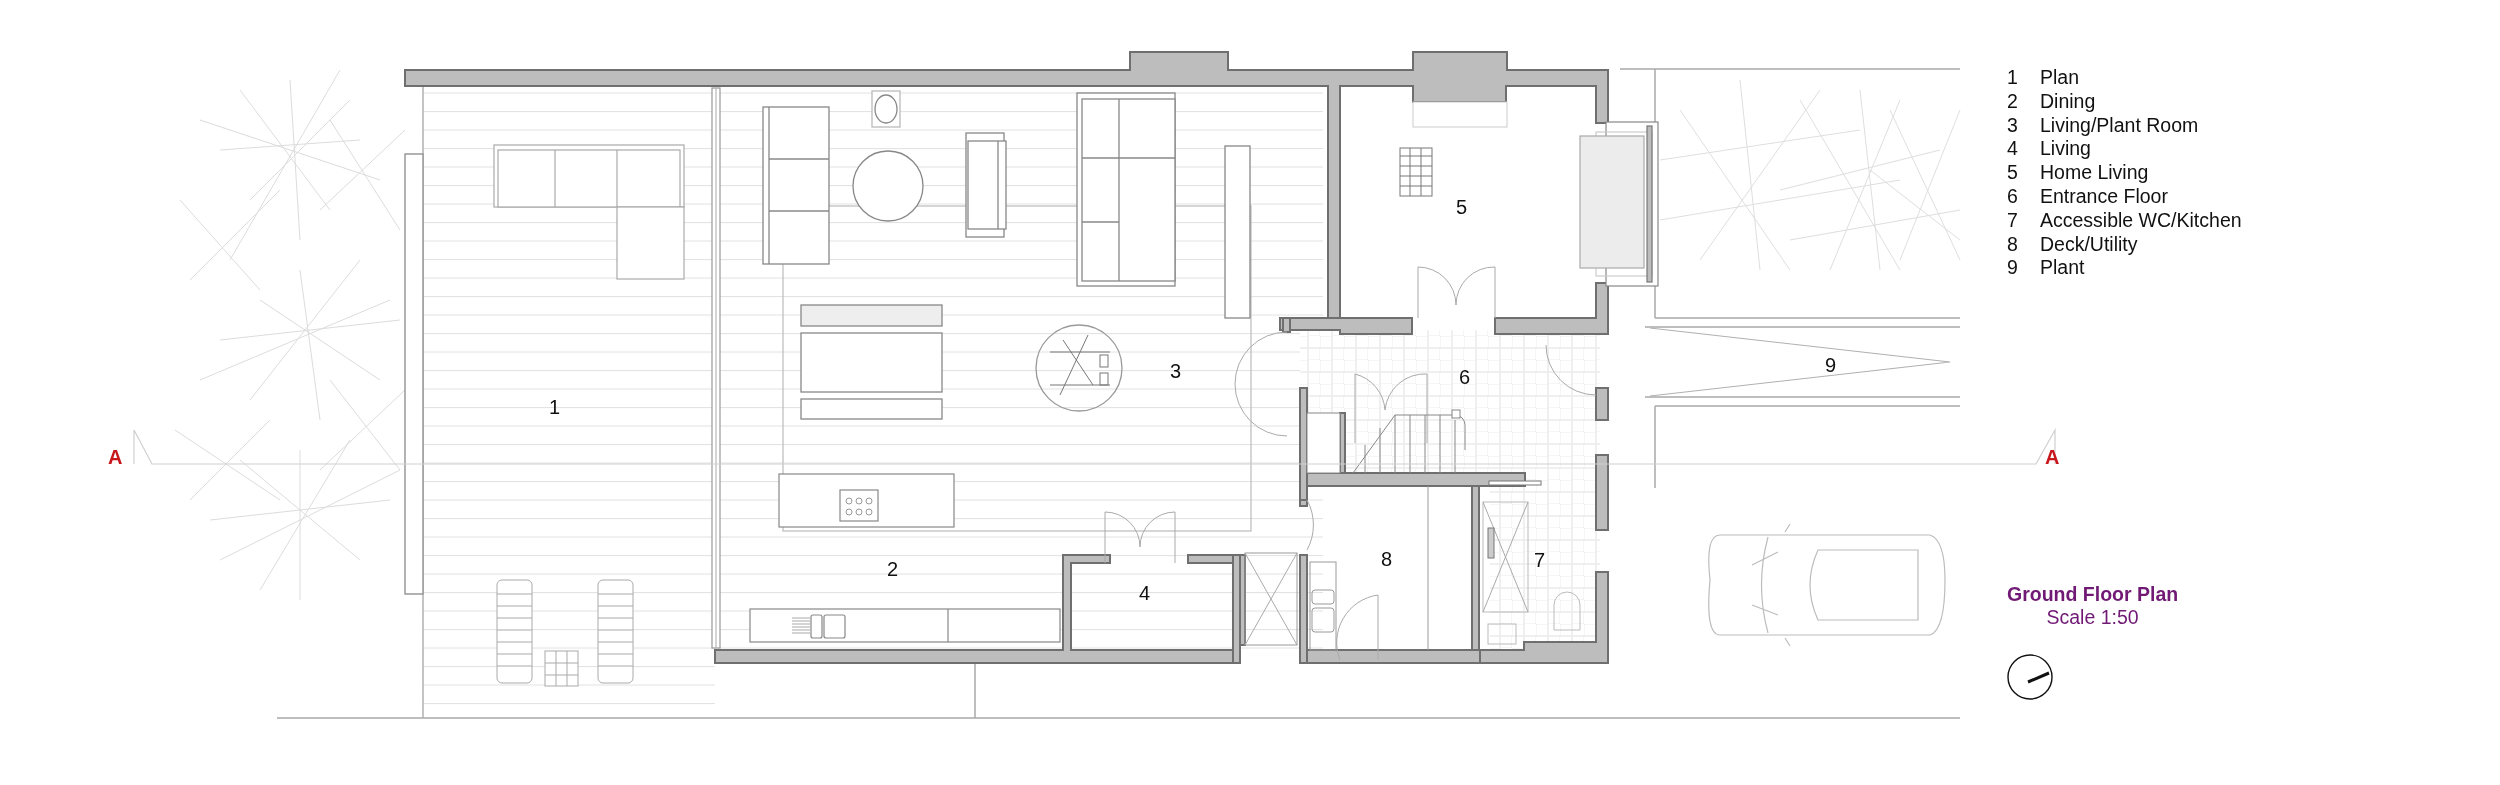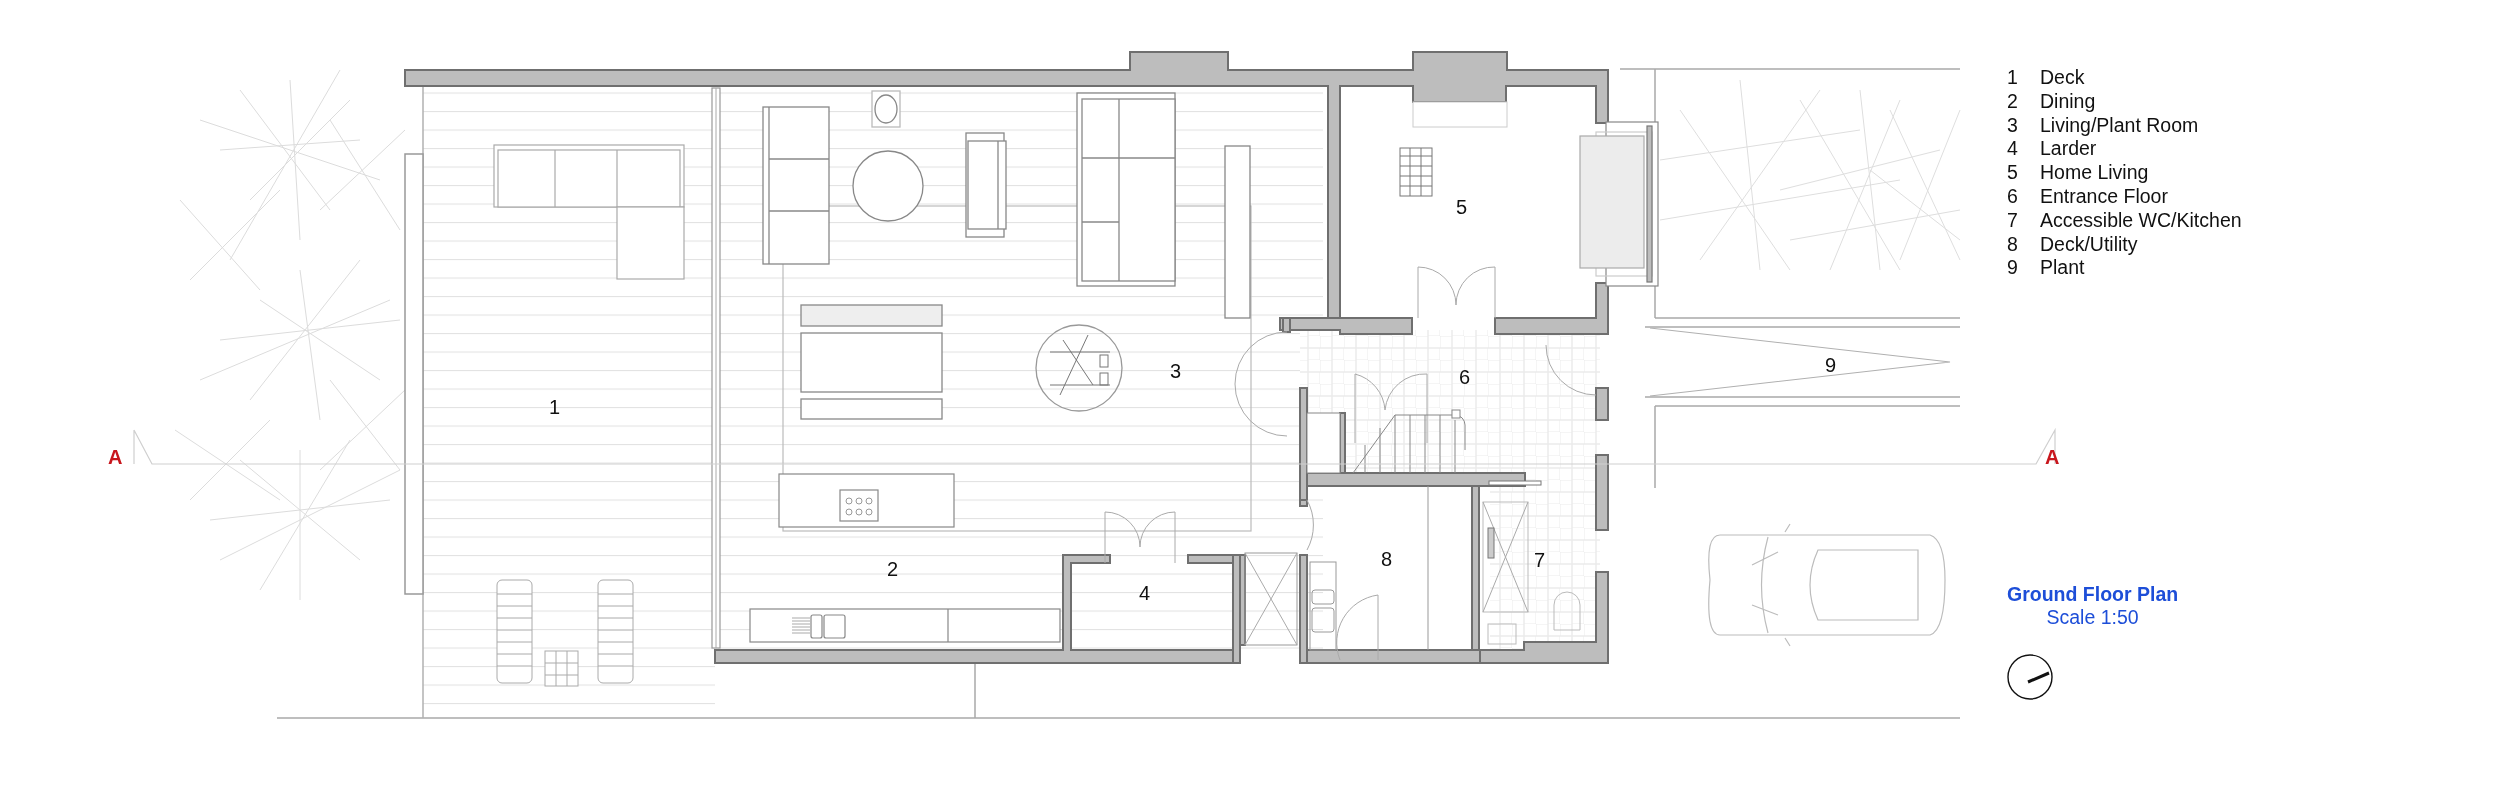--- a/index.html
+++ b/index.html
@@ -3,21 +3,21 @@
 <meta charset="utf-8">
 <style>
   html, body { margin: 0; padding: 0; background: #ffffff; }
   body { width: 2500px; height: 785px; position: relative; overflow: hidden; font-family: "Liberation Sans", sans-serif; }
   #plan { position: absolute; left: 0; top: 0; width: 2500px; height: 785px; }
   .room-num { font-family: "Liberation Sans", sans-serif; font-size: 20px; fill: #111; }
   .sec-mark { font-family: "Liberation Sans", sans-serif; font-size: 20px; font-weight: bold; fill: #c8161d; }
   .legend { position: absolute; left: 2007px; top: 66px; font-size: 19.5px; color: #111; line-height: 23.8px; }
   .legend-row { display: flex; }
   .legend-num { width: 33px; }
-  .title-block { position: absolute; left: 2007px; top: 583px; color: #1d4ed8; }
+  .title-block { position: absolute; left: 2007px; top: 583px; color: #701a75; }
   .title-main { font-size: 19.5px; font-weight: bold; line-height: 23px; }
   .title-scale { font-size: 19.5px; line-height: 23px; text-align: center; }
   .north { position: absolute; left: 2006px; top: 652px; }
 </style>
 </head>
 <body>
 
 <svg id="plan" viewBox="0 0 2500 785" xmlns="http://www.w3.org/2000/svg">
   <defs>
     <pattern id="boards" width="20" height="18.5" patternUnits="userSpaceOnUse">
@@ -254,33 +254,33 @@
   <text class="room-num" x="1456" y="214">5</text>
   <text class="room-num" x="1459" y="384">6</text>
   <text class="room-num" x="1534" y="567">7</text>
   <text class="room-num" x="1381" y="566">8</text>
   <text class="room-num" x="1825" y="372">9</text>
 </svg>
 
 <div class="legend">
   <div class="legend-row">
       <span class="legend-num">1</span>
-      <span>Deck</span>
+      <span>Plan</span>
     </div>
   <div class="legend-row">
       <span class="legend-num">2</span>
       <span>Dining</span>
     </div>
   <div class="legend-row">
       <span class="legend-num">3</span>
       <span>Living/Plant Room</span>
     </div>
   <div class="legend-row">
       <span class="legend-num">4</span>
-      <span>Larder</span>
+      <span>Living</span>
     </div>
   <div class="legend-row">
       <span class="legend-num">5</span>
       <span>Home Living</span>
     </div>
   <div class="legend-row">
       <span class="legend-num">6</span>
       <span>Entrance Floor</span>
     </div>
   <div class="legend-row">

